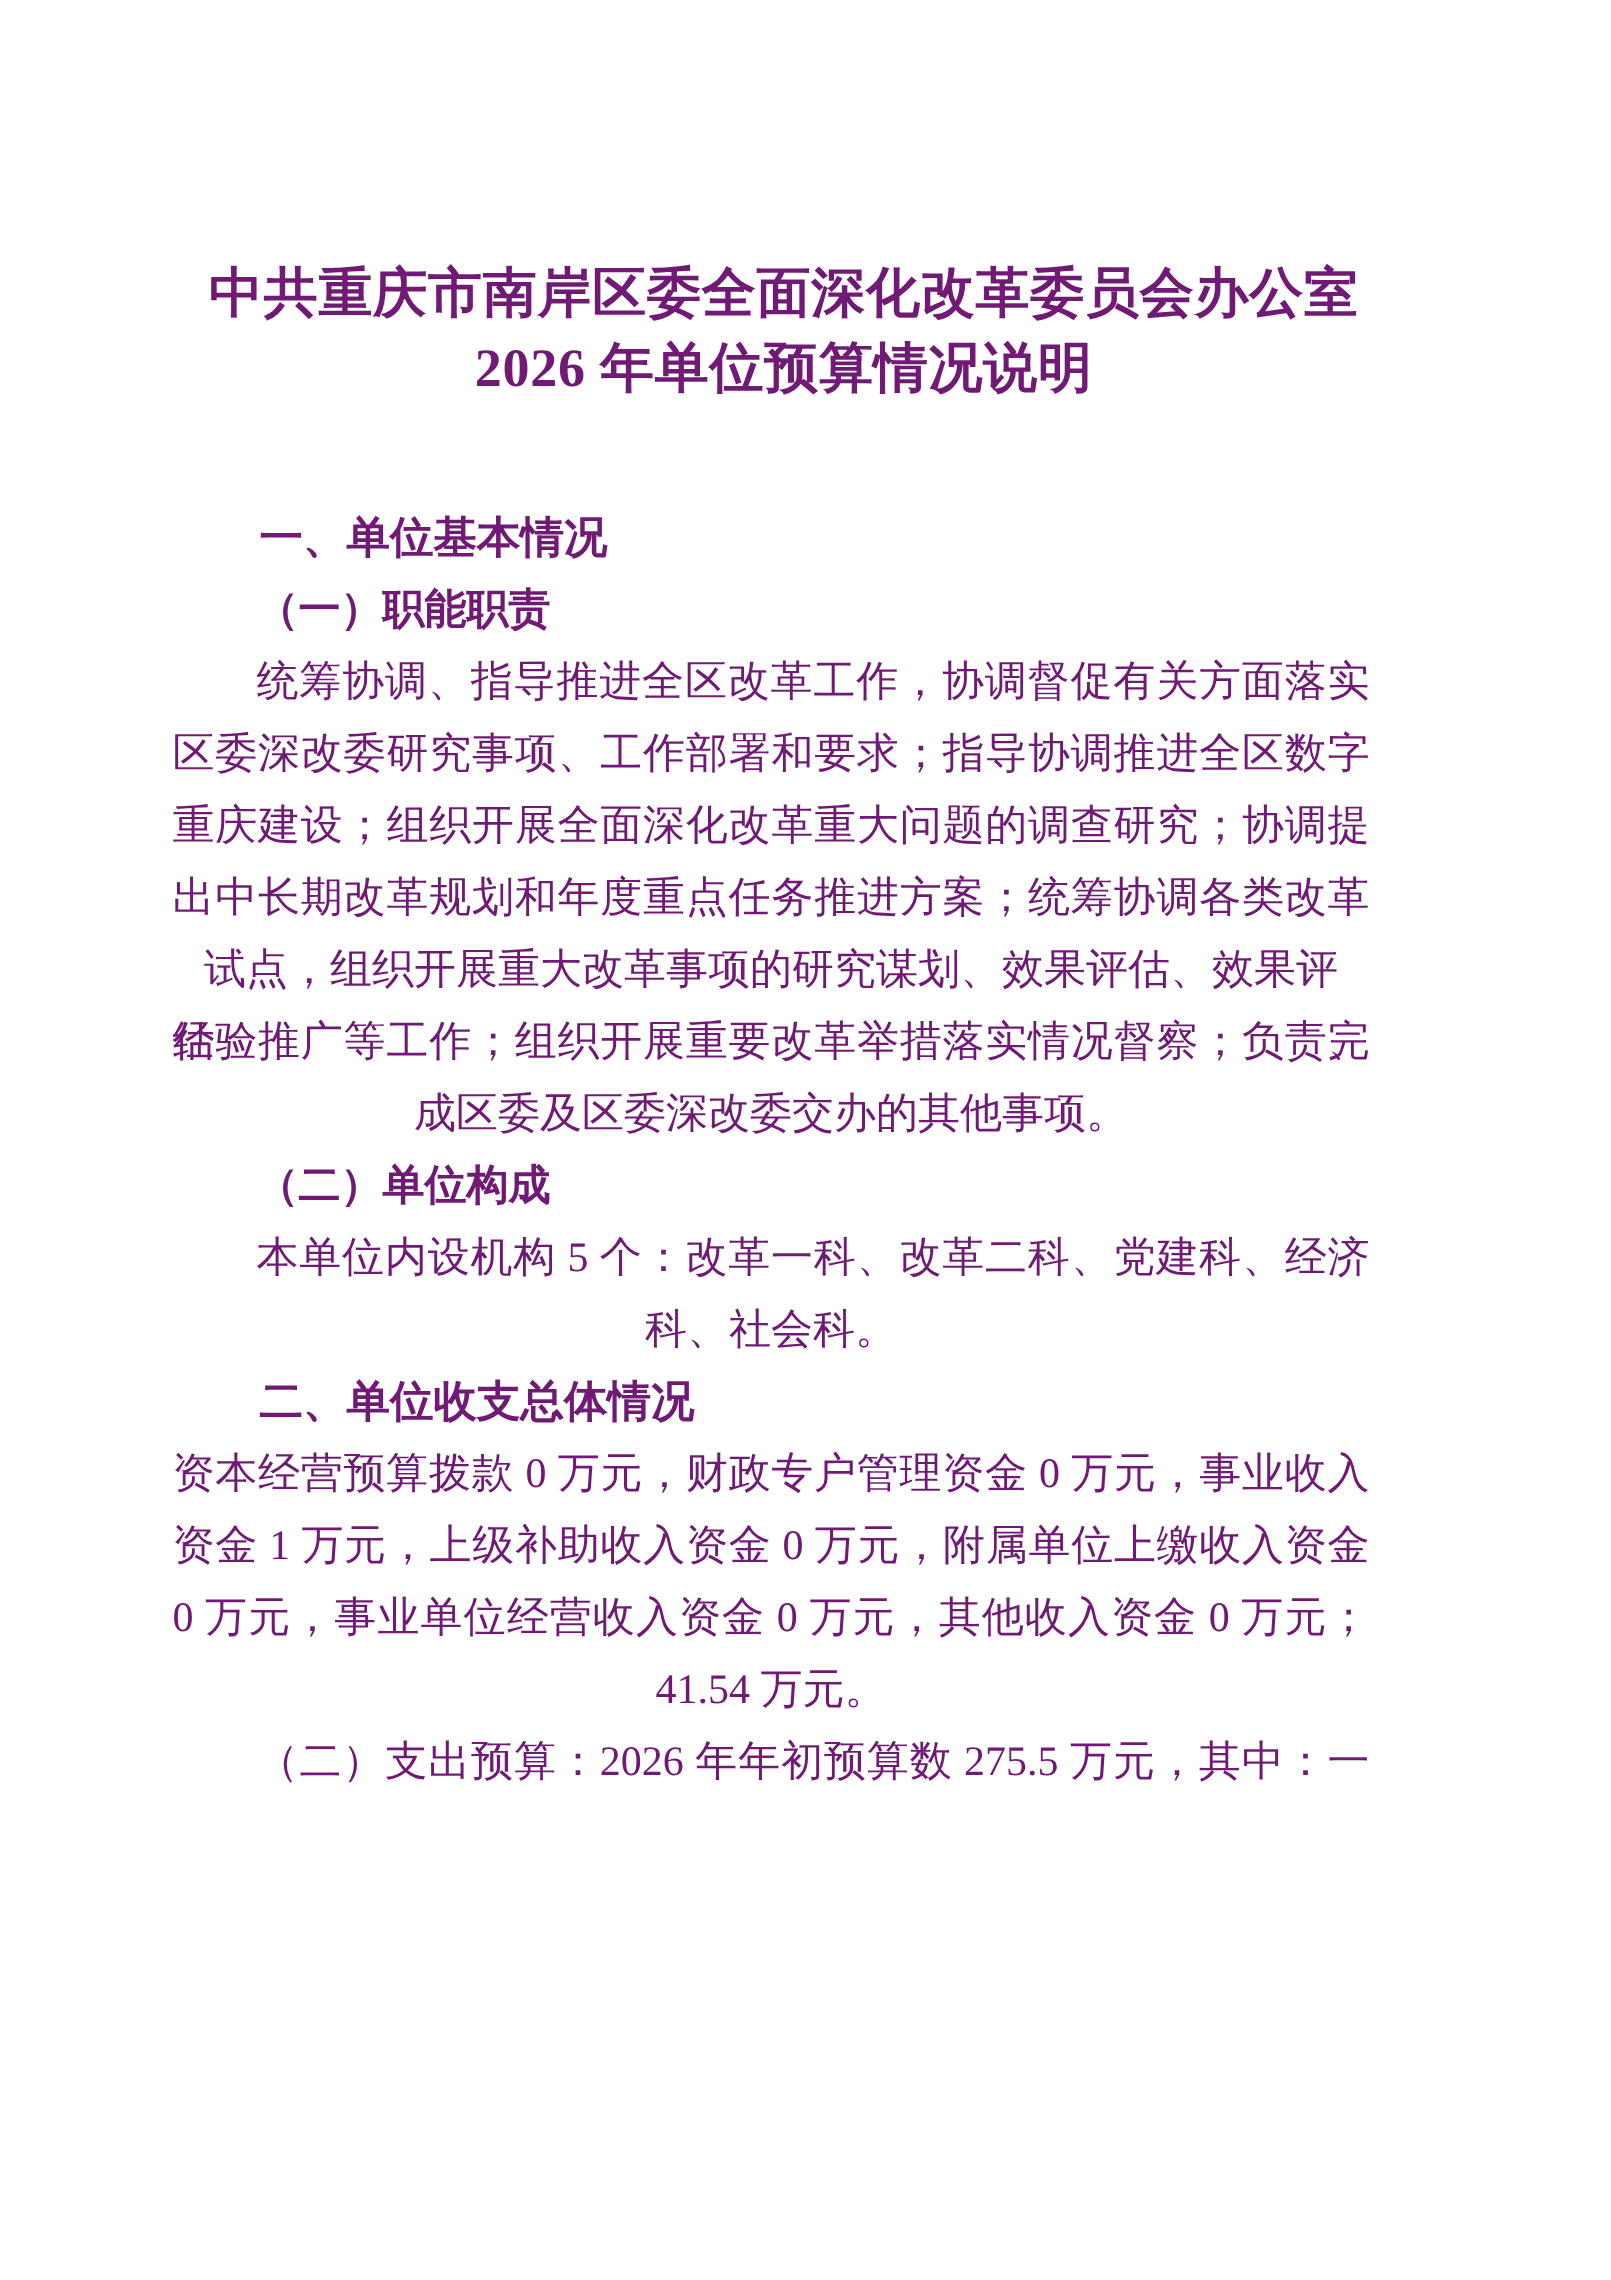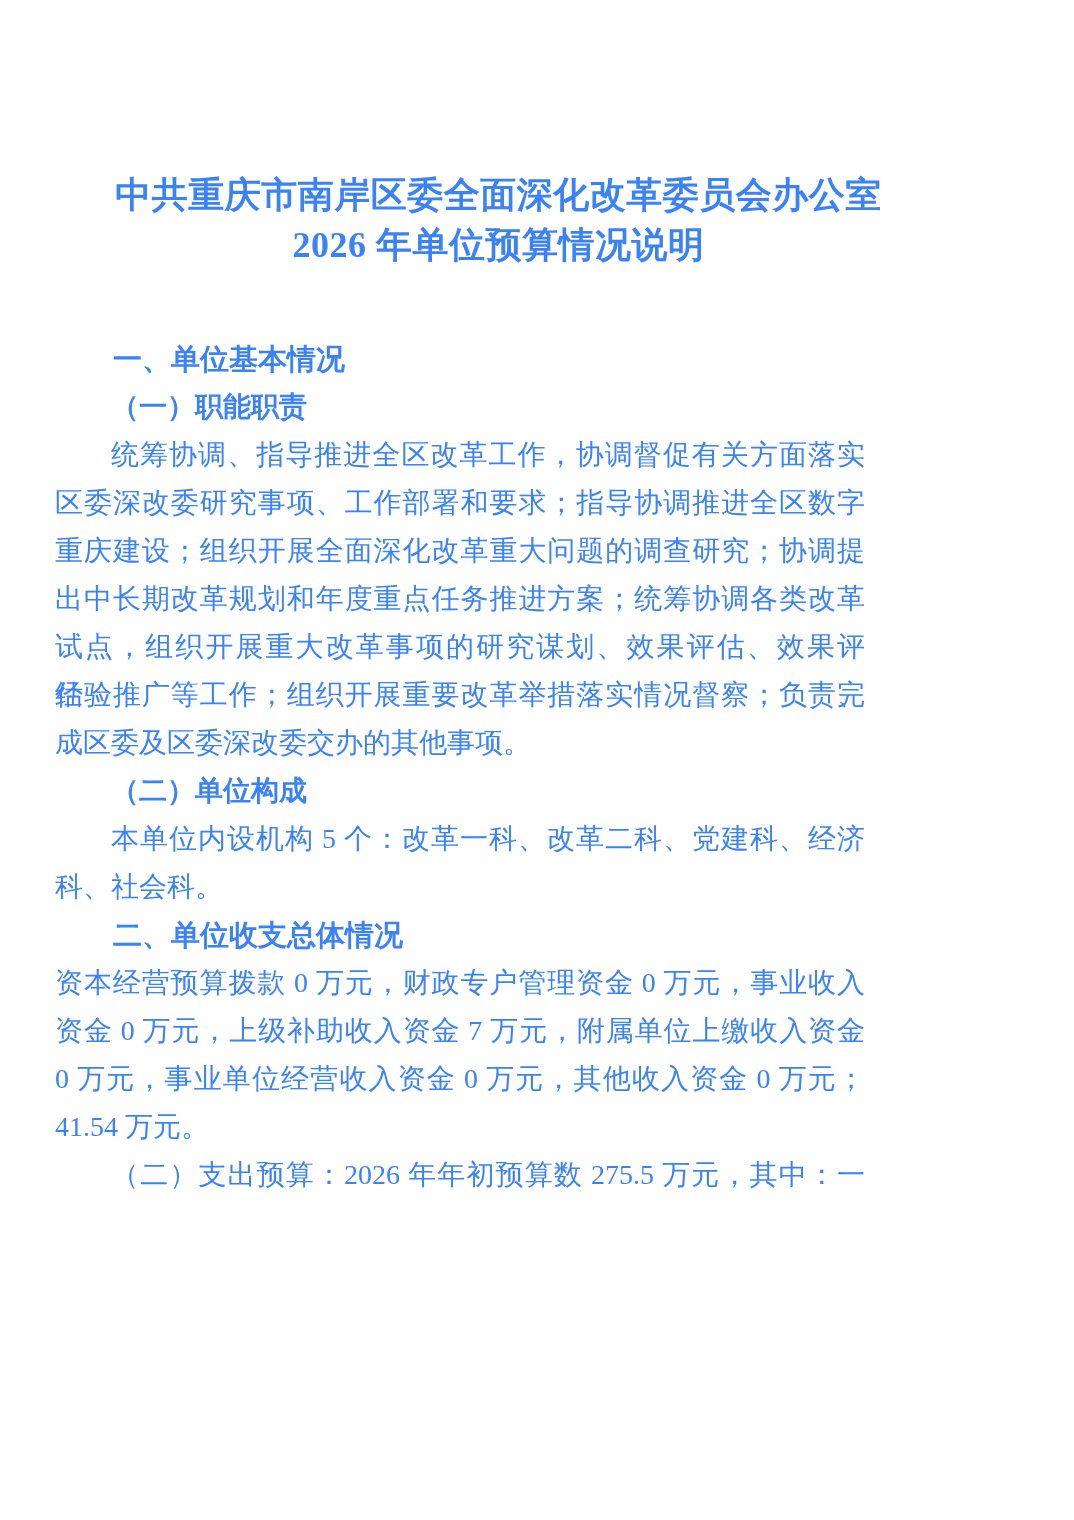--- a/index.html
+++ b/index.html
@@ -7,22 +7,22 @@
     padding: 0;
     background: #ffffff;
   }
   .page {
     position: relative;
     width: 1074px;
     height: 1520px;
     margin: 0 auto;
     background: #ffffff;
     box-sizing: border-box;
-    padding: 170px 132px 0 55px;
-    color: #3b82f6;
+    padding: 170px 132px 0 103px;
+    color: #701a75;
     overflow: hidden;
   }
   .doc-title {
     text-align: center;
     font-family: "Liberation Serif", "DejaVu Serif", serif;
     font-weight: bold;
     font-size: 36px;
     line-height: 50px;
     letter-spacing: 0.5px;
   }
@@ -30,20 +30,21 @@
     margin-top: 65px;
     width: 810px;
   }
   .line {
     font-family: "Liberation Serif", "DejaVu Serif", serif;
     font-size: 28px;
     line-height: 48px;
     height: 48px;
     white-space: nowrap;
     text-align: left;
+    margin-left: 12px;
   }
   .line.justify {
     white-space: normal;
     text-align: justify;
     text-align-last: justify;
     text-justify: inter-ideograph;
   }
   .line.indent {
     text-indent: 2em;
   }
@@ -51,20 +52,21 @@
     font-family: "Liberation Sans", "DejaVu Sans", sans-serif;
     font-weight: bold;
     font-size: 29px;
   }
   .line.subheading {
     font-family: "Liberation Serif", "DejaVu Serif", serif;
     font-weight: bold;
   }
   .line.body {
     font-weight: normal;
+    text-align: center;
   }
 </style>
 </head>
 <body>
 
 <div class="page">
   <div class="doc-title">
     <div>中共重庆市南岸区委全面深化改革委员会办公室</div>
     <div>2026 年单位预算情况说明</div>
   </div>
@@ -76,18 +78,18 @@
       <div class="line body justify">重庆建设；组织开展全面深化改革重大问题的调查研究；协调提</div>
       <div class="line body justify">出中长期改革规划和年度重点任务推进方案；统筹协调各类改革</div>
       <div class="line body justify">试点，组织开展重大改革事项的研究谋划、效果评估、效果评估、</div>
       <div class="line body justify">经验推广等工作；组织开展重要改革举措落实情况督察；负责完</div>
       <div class="line body">成区委及区委深改委交办的其他事项。</div>
       <div class="line subheading indent">（二）单位构成</div>
       <div class="line body indent justify">本单位内设机构 5 个：改革一科、改革二科、党建科、经济</div>
       <div class="line body">科、社会科。</div>
       <div class="line heading indent">二、单位收支总体情况</div>
       <div class="line body justify">资本经营预算拨款 0 万元，财政专户管理资金 0 万元，事业收入</div>
-      <div class="line body justify">资金 0 万元，上级补助收入资金 7 万元，附属单位上缴收入资金</div>
+      <div class="line body justify">资金 1 万元，上级补助收入资金 0 万元，附属单位上缴收入资金</div>
       <div class="line body justify">0 万元，事业单位经营收入资金 0 万元，其他收入资金 0 万元；</div>
       <div class="line body">41.54 万元。</div>
       <div class="line body indent justify">（二）支出预算：2026 年年初预算数 275.5 万元，其中：一</div>
     </div>
 </div>
 
 </body></html>

